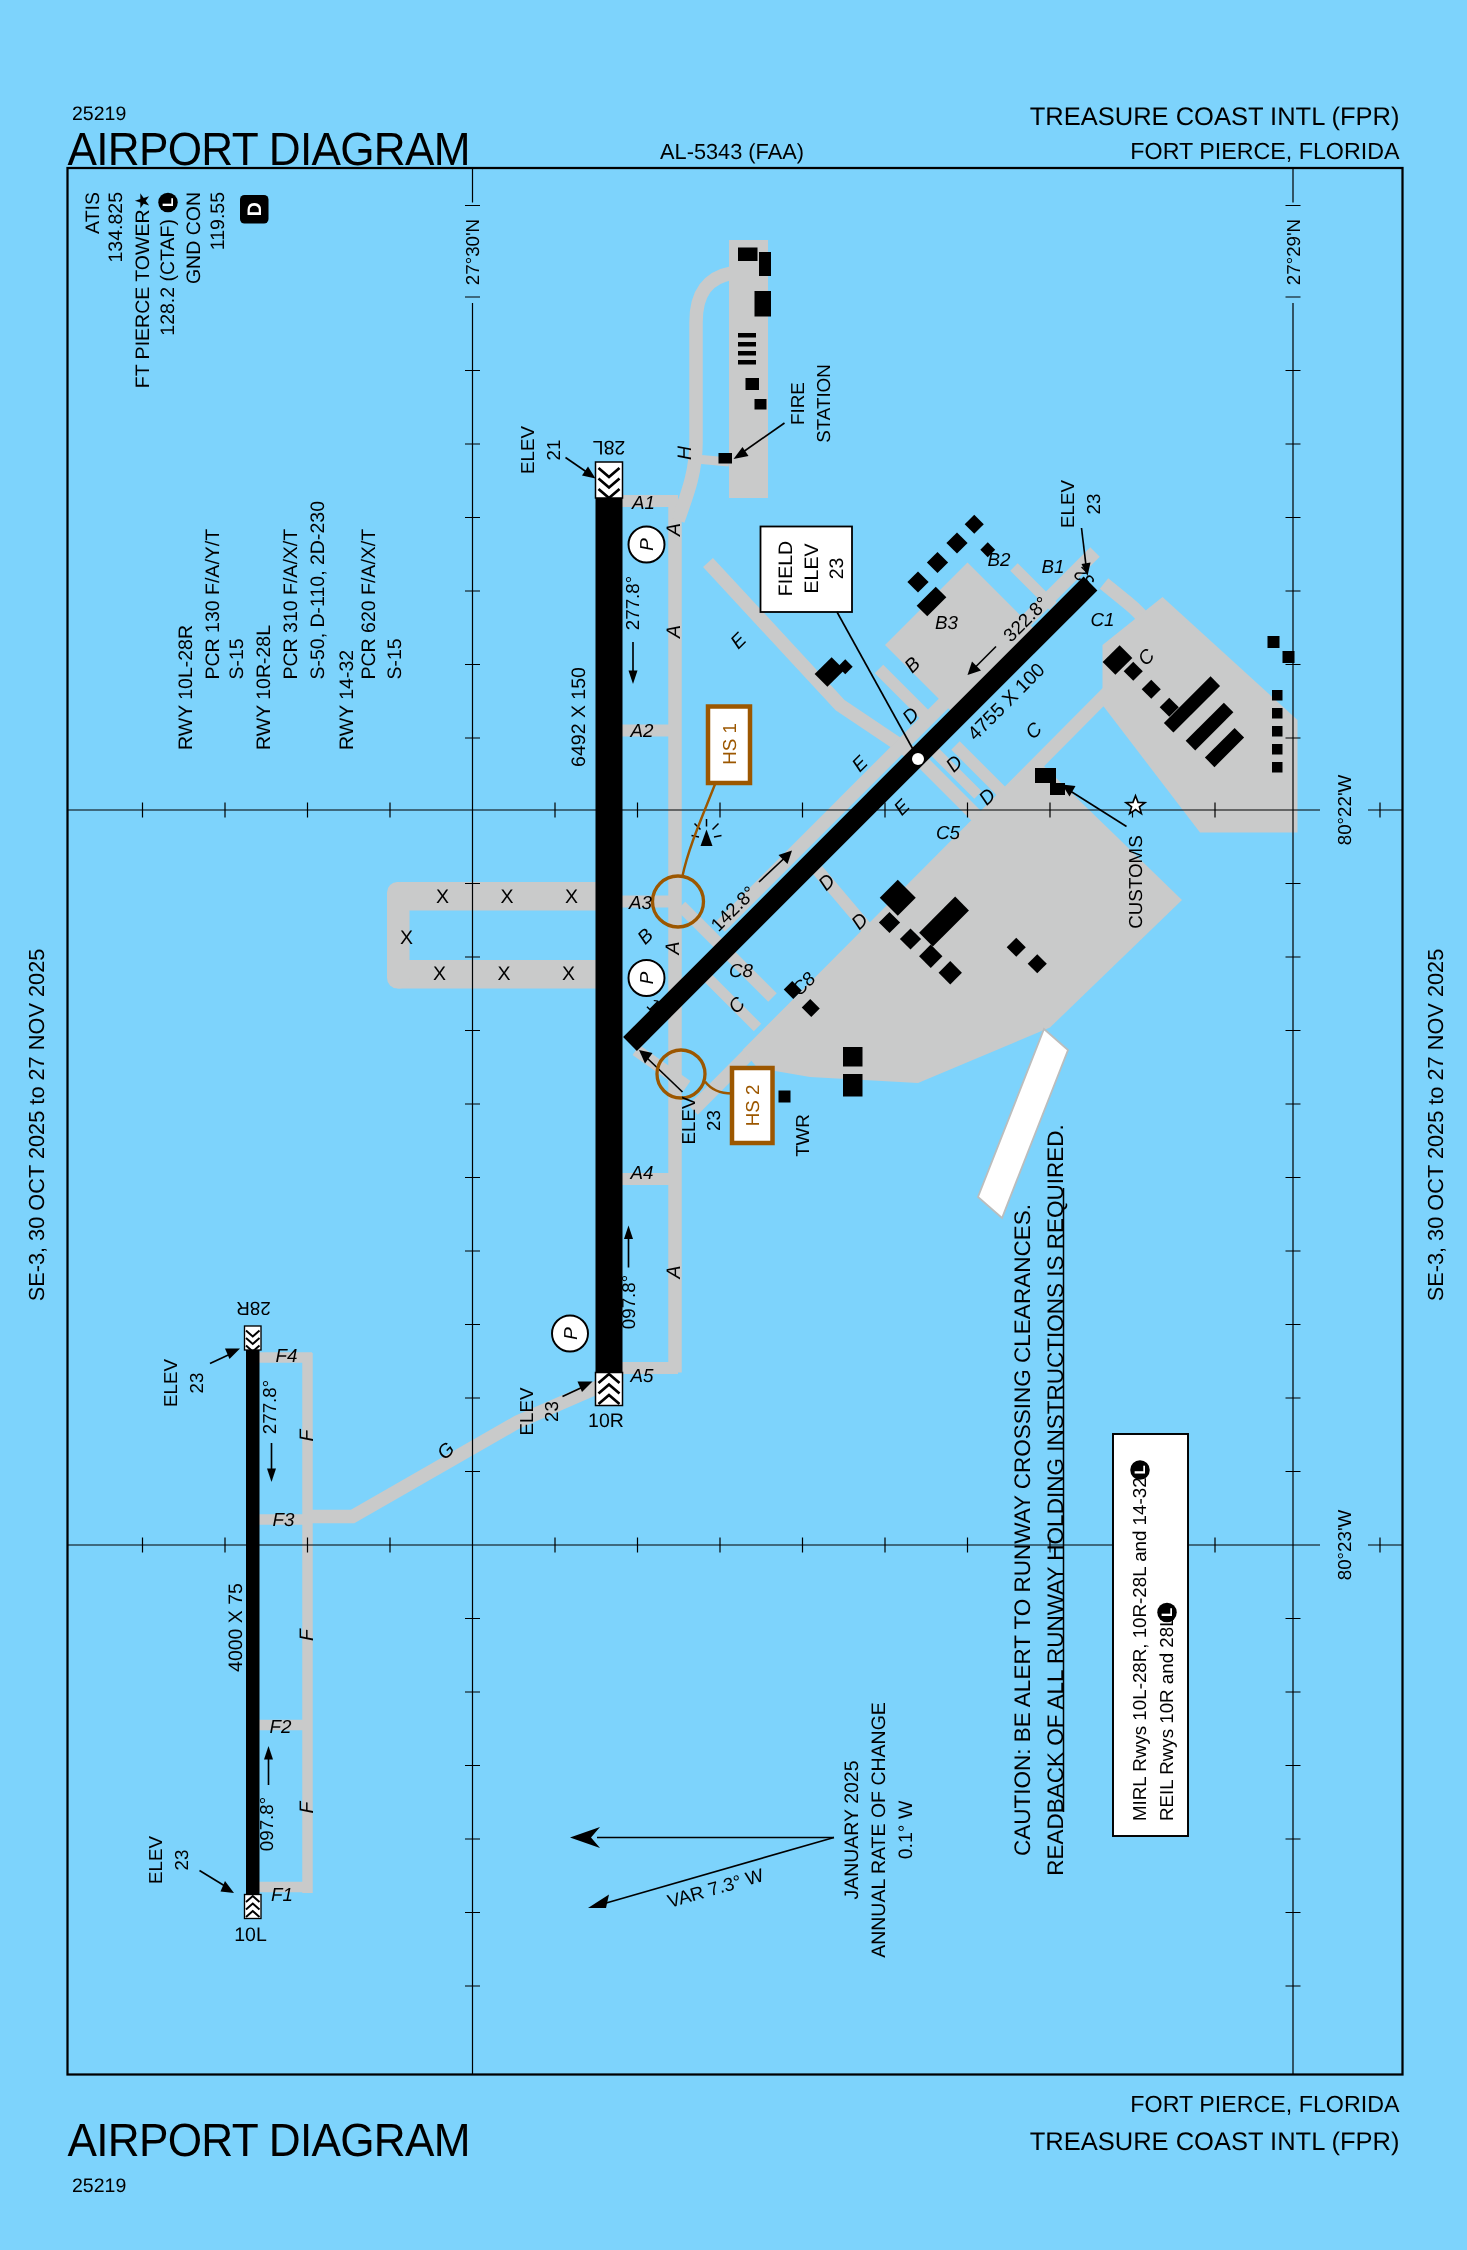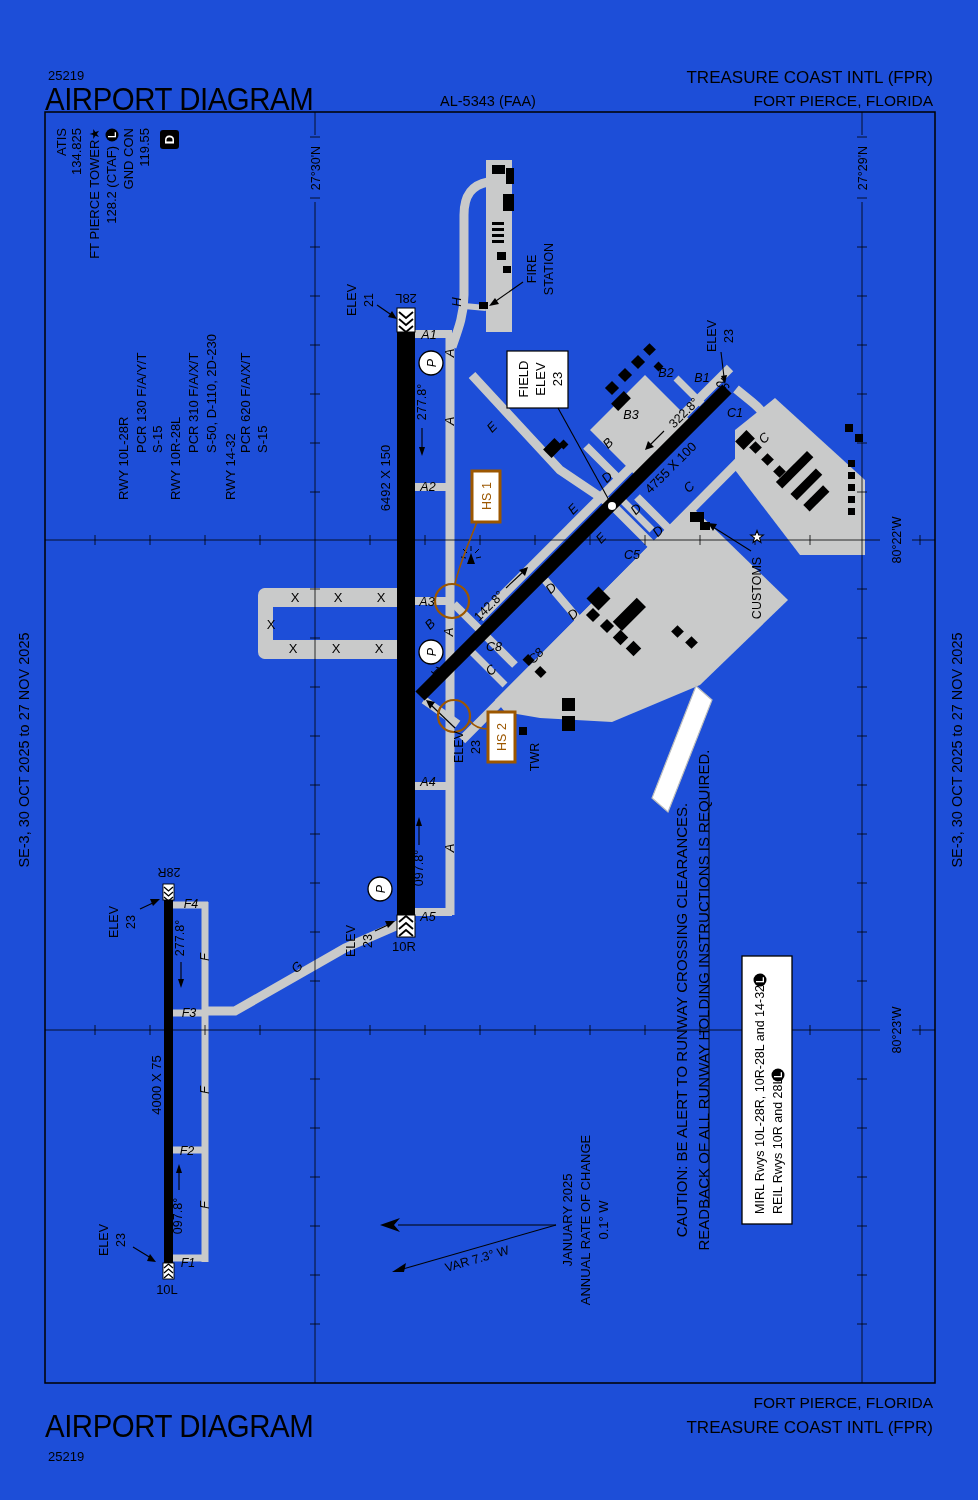--- a/index.html
+++ b/index.html
@@ -1,16 +1,16 @@
 <!DOCTYPE html>
 <html><head>
 <meta charset="utf-8">
 <style>
   html,body{margin:0;padding:0;background:#fff;}
-  .page{position:relative;width:978px;height:1500px;background:#1d4ed8;overflow:hidden;}
+  .page{position:relative;width:978px;height:1500px;background:#7dd3fc;overflow:hidden;}
   svg{position:absolute;inset:0;font-family:"Liberation Sans",sans-serif;}
   text{fill:#000;}
   .t13{font-size:13px;}
   .t12{font-size:12.5px;}
   .it{font-style:italic;}
   .hdrTitle{font-size:31px;letter-spacing:-0.5px;}
   .hdrSmall{font-size:13px;}
   .hdrRef{font-size:14.5px;}
   .hdrAirport{font-size:17px;}
   .hdrCity{font-size:15.5px;}

